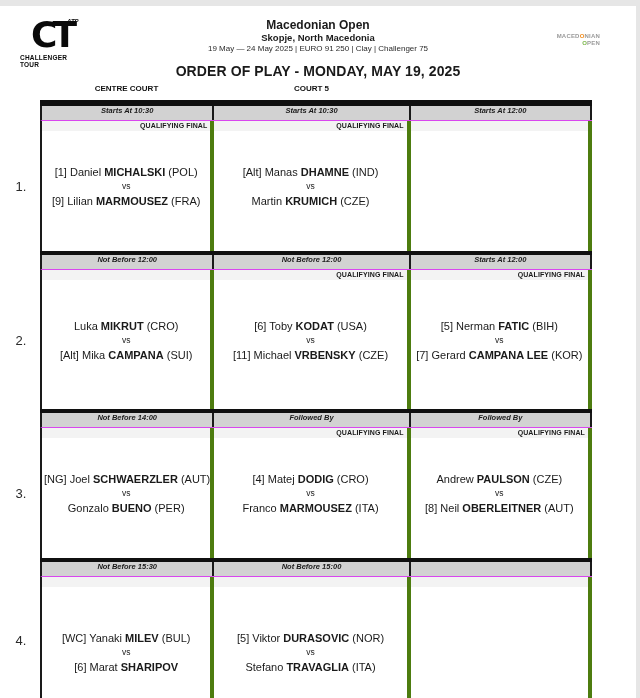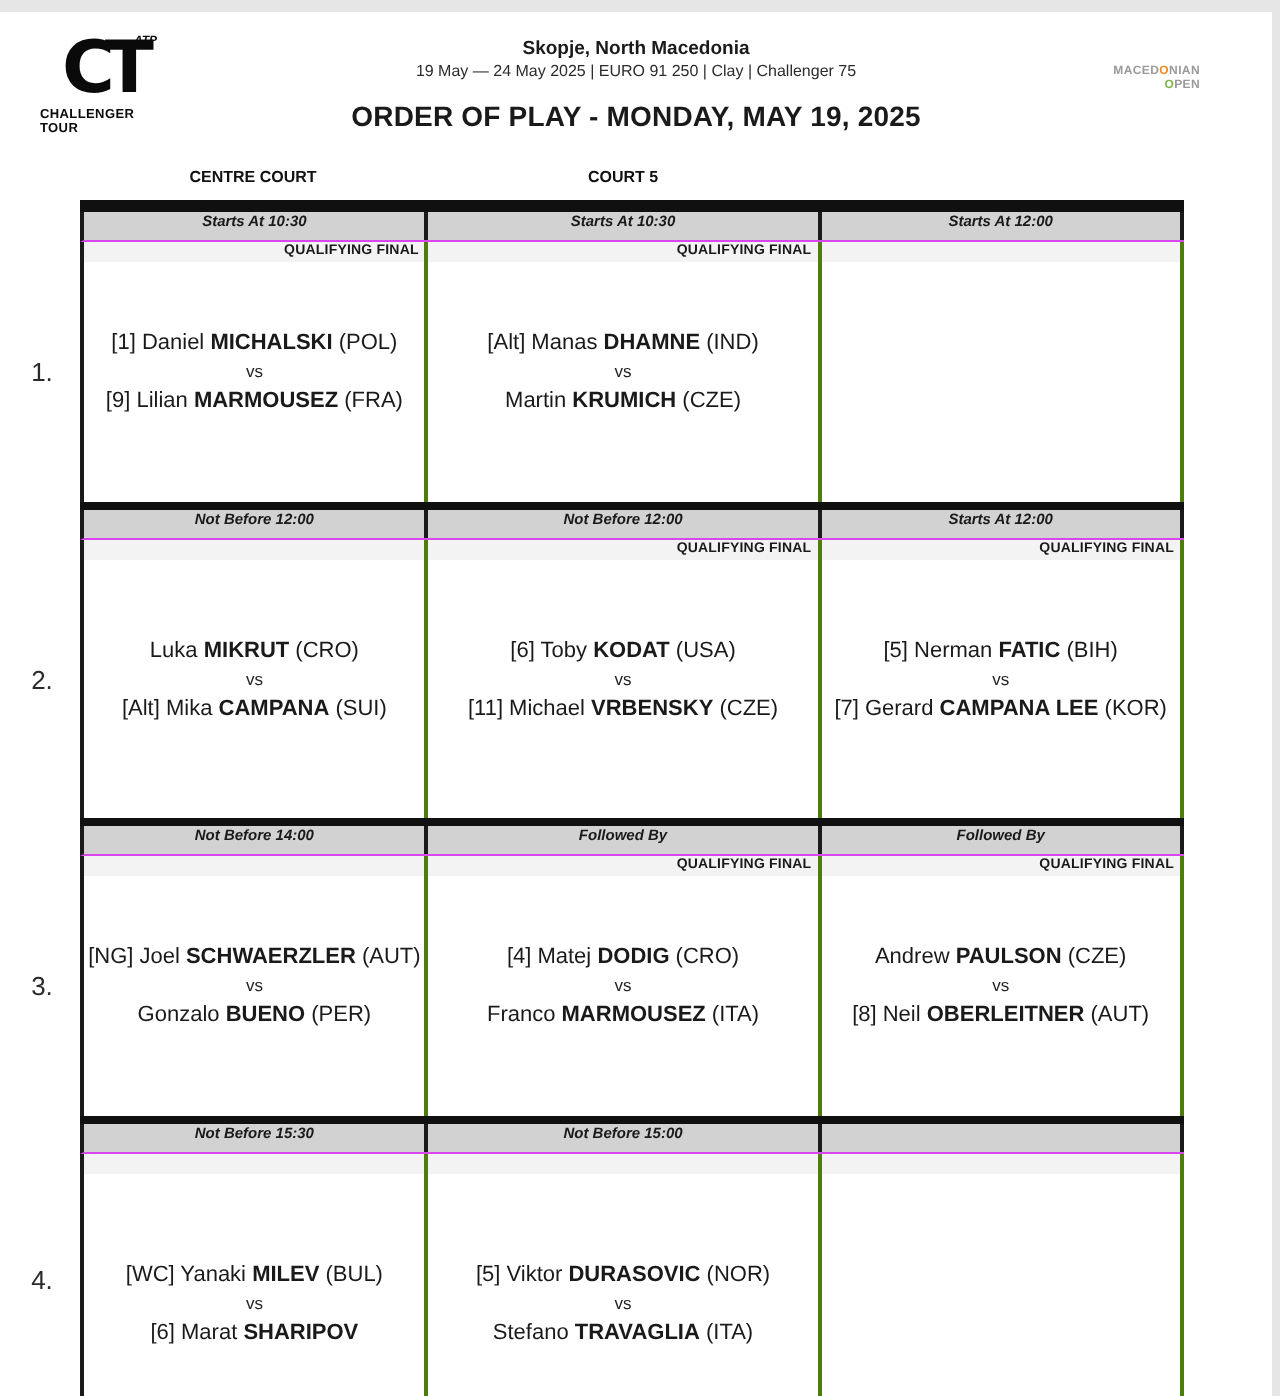--- a/index.html
+++ b/index.html
@@ -29,21 +29,21 @@
   .court-h { font-size: 8px; font-weight: bold; text-align: center; color: #111; padding-bottom: 4px; }
   .cw0 { width: 173px; } .cw1 { width: 197px; } .cw2 { width: 182px; }
 
   
   .oop-table { position: absolute; left: 40px; top: 94px; width: 552px; }
   .sep { background: #101010; width: 100%; }
   .sep-thick { height: 6px; } .sep-thin { height: 4px; }
   .sched { display: flex; height: 15px; background: #d2d2d2; border-left: 2px solid #1a1a1a; border-bottom: 1px solid #d946ef; justify-content: space-between; }
   .sched-cell { font-size: 7.5px; font-style: italic; font-weight: bold; color: #1a1a1a; text-align: center; line-height: 10px; border-right: 2px solid #1a1a1a; }
   .content { display: flex; border-left: 2px solid #1a1a1a; position: relative; }
-  .cell { position: relative; border-right: 2px solid #4d7c0f; background: #fff; }
+  .cell { position: relative; border-right: 4px solid #4d7c0f; background: #fff; }
   .c0 { width: 173px; } .c1 { width: 197px; } .c2 { width: 182px; }
   .h-row1 { height: 130px; } .h-row2 { height: 139px; } .h-row3 { height: 130px; } .h-row4 { height: 150px; }
   .tagbar { height: 10px; background: #f3f3f3; text-align: right; padding-right: 3px; font-size: 7px; font-weight: bold; color: #1a1a1a; line-height: 10px; letter-spacing: 0.1px; }
   .match { position: absolute; left: 2px; right: 2px; top: 50%; transform: translateY(-50%); text-align: center; color: #1a1a1a; }
   .pline { font-size: 11px; line-height: 16px; white-space: nowrap; }
   .pline b { font-weight: bold; }
   .vsline { font-size: 8.5px; line-height: 13px; color: #222; }
   .row-num { position: absolute; left: -36px; top: 50%; transform: translateY(-50%); width: 30px; text-align: center; font-size: 13px; color: #2a2a2a; }
   .r4num { top: 42%; }
 </style>
@@ -55,20 +55,21 @@
   <div class="atp-logo">
     <div class="atp-ct-row">
       <span class="atp-ct">CT</span>
       <span class="atp-small">ATP</span>
     </div>
     <div class="atp-line1">CHALLENGER</div>
     <div class="atp-line2">TOUR</div>
   </div>
 
   <div class="center-head">
+    <div class="t-name">Macedonian Open</div>
     <div class="t-loc">Skopje, North Macedonia</div>
     <div class="t-details">19 May — 24 May 2025 | EURO 91 250 | Clay | Challenger 75</div>
     <div class="t-title">ORDER OF PLAY - MONDAY, MAY 19, 2025</div>
   </div>
 
   <div class="mk-logo">
     <div><span>MACED</span><span class="mk-dot-orange">O</span><span>NIAN</span></div>
     <div><span class="mk-dot-green">O</span><span>PEN</span></div>
   </div>
 

